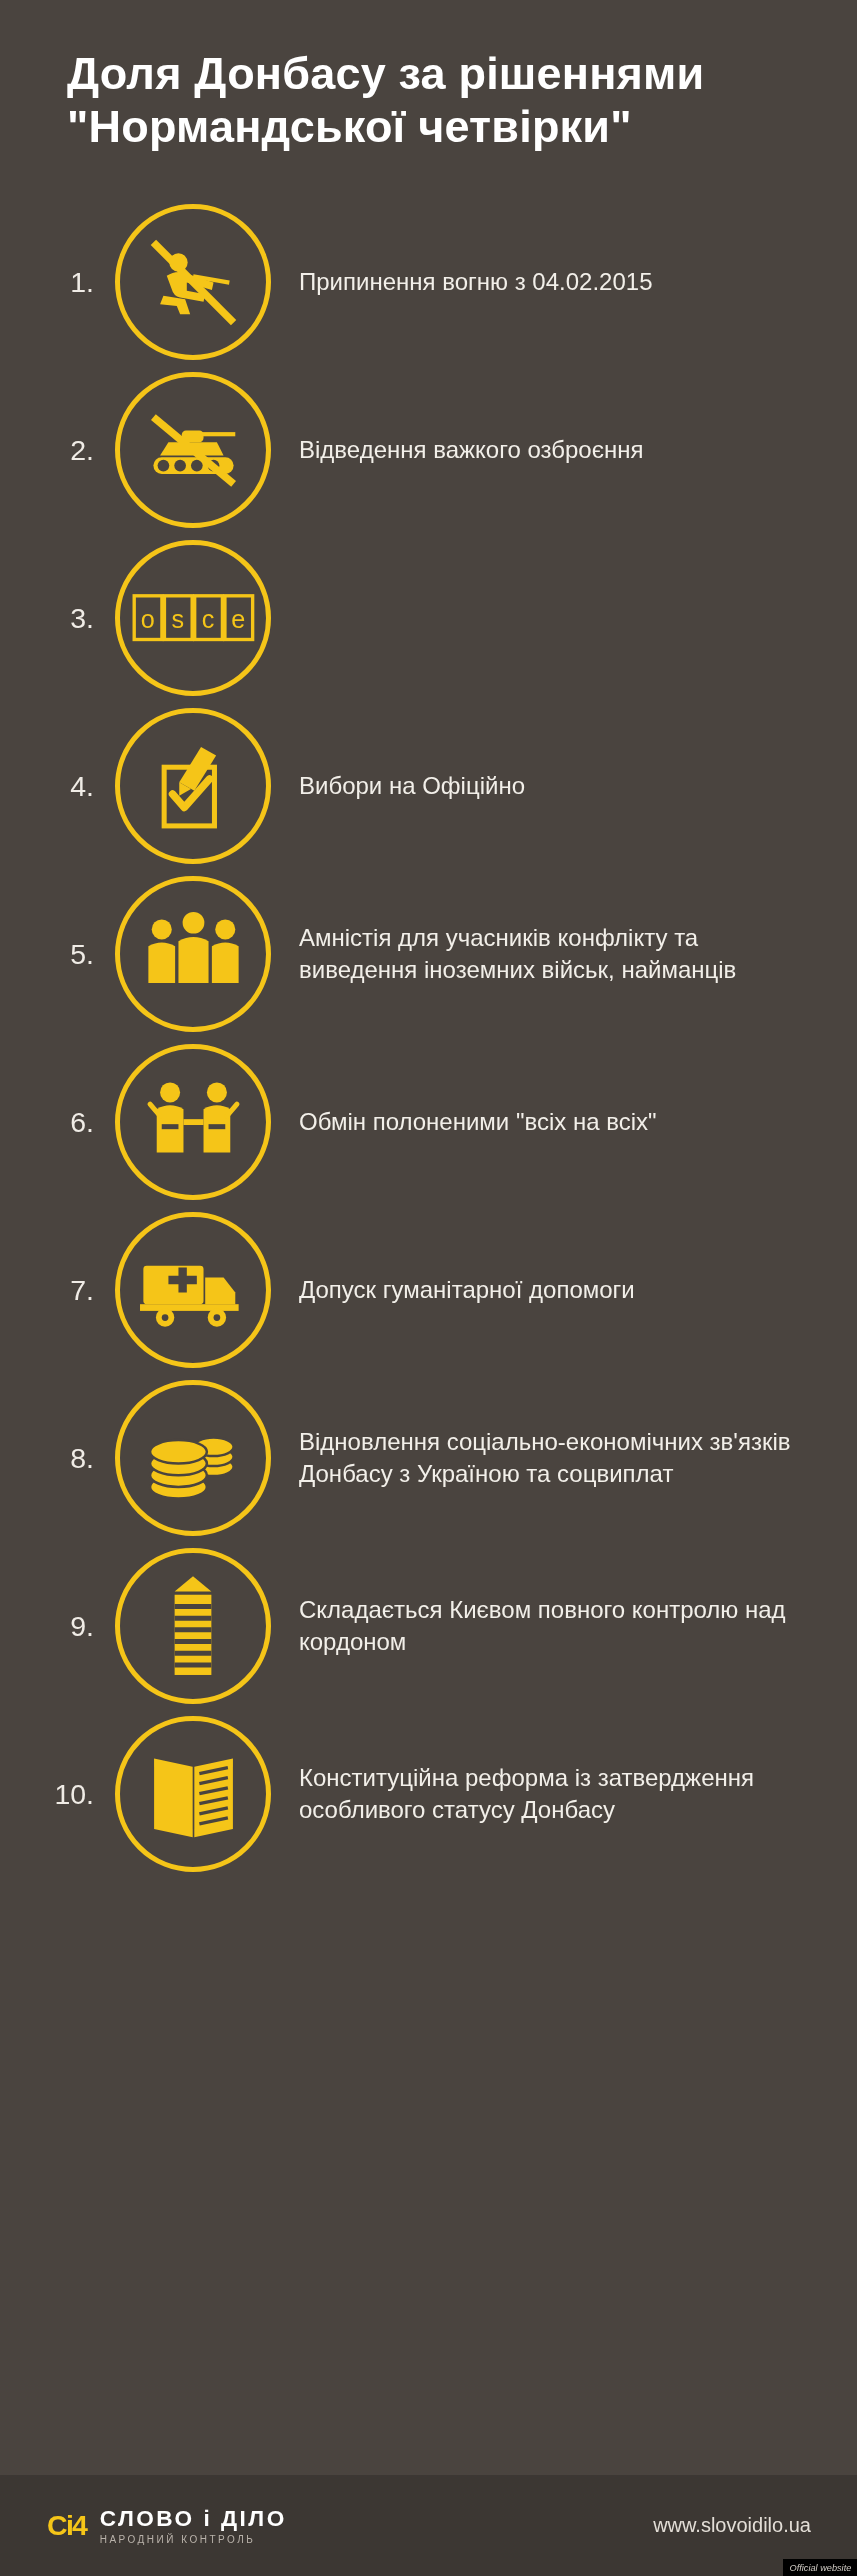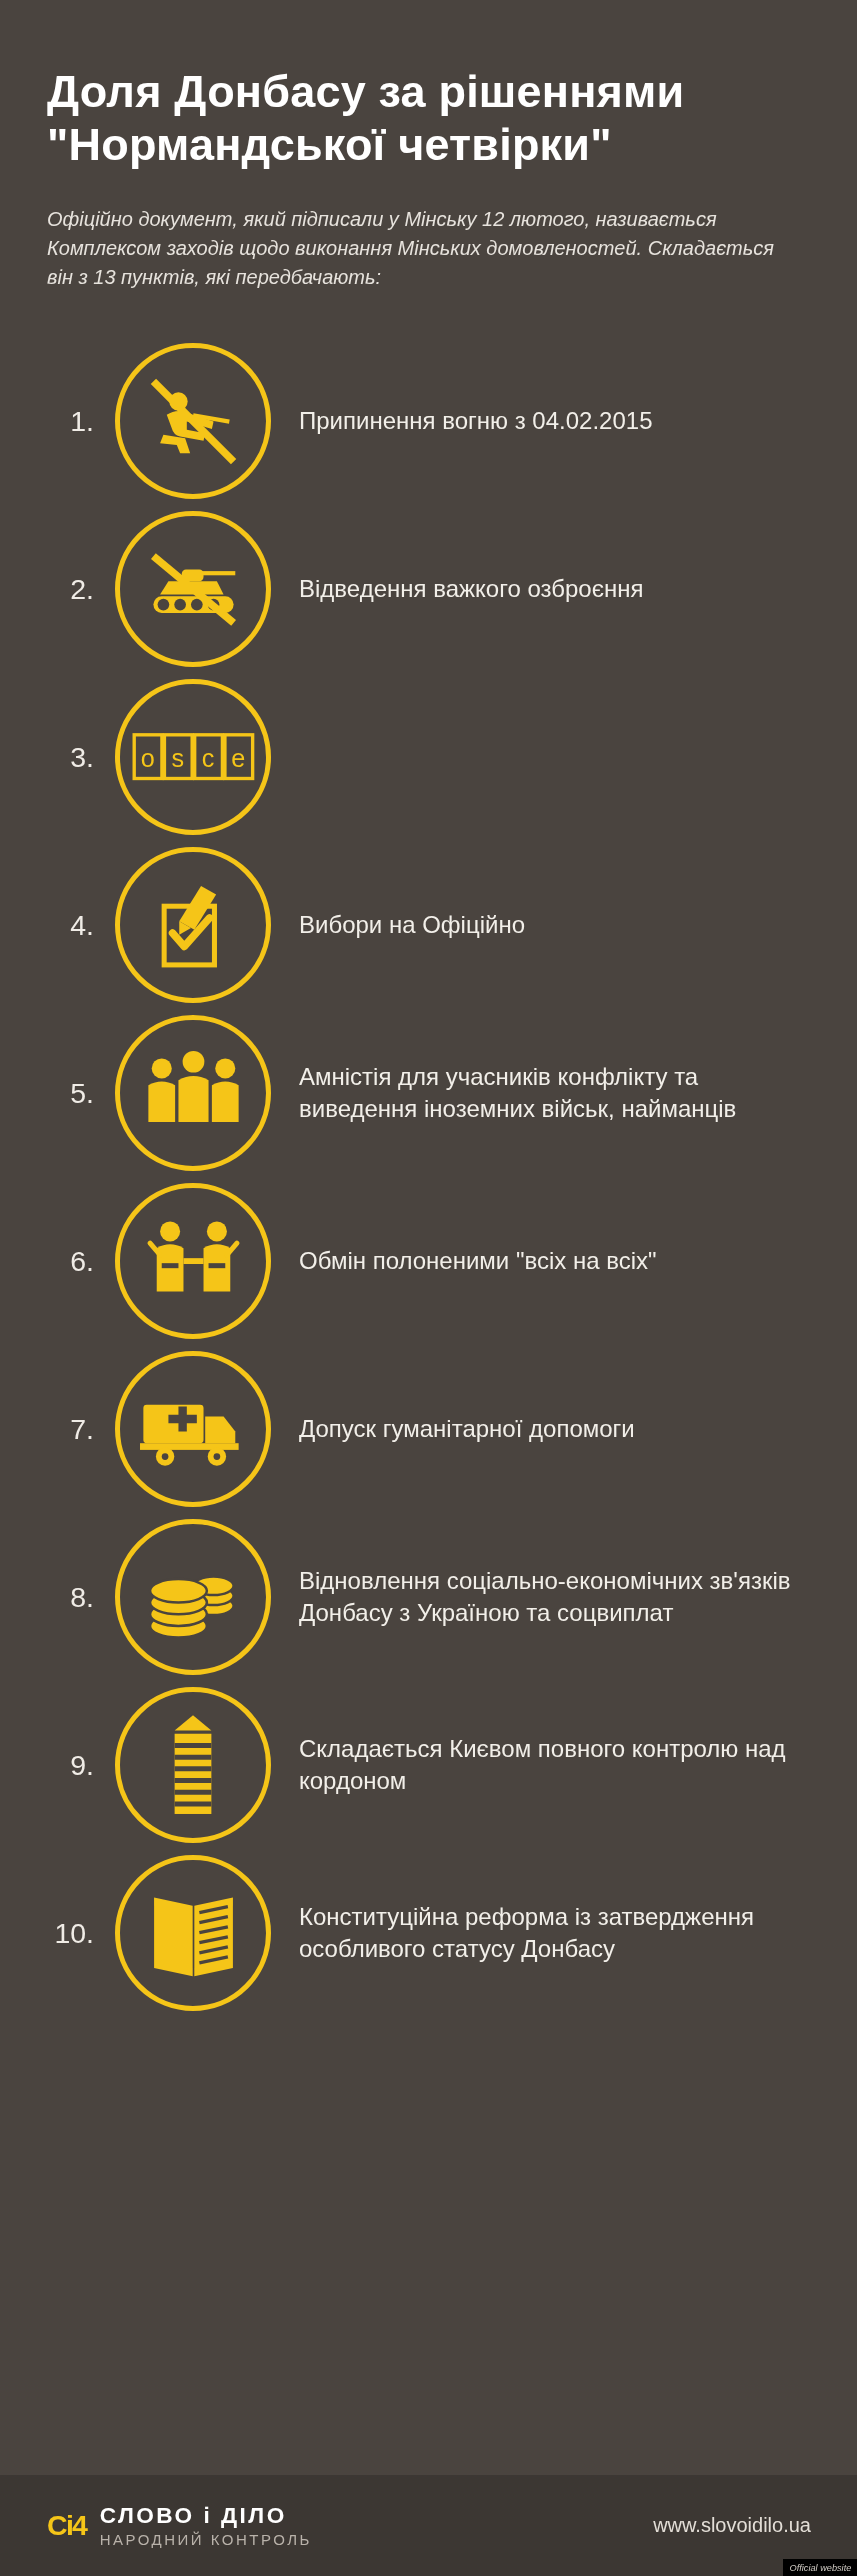--- a/index.html
+++ b/index.html
@@ -12,21 +12,22 @@
   }
   .page {
     position: relative;
     width: 858px;
     height: 2576px;
     background: #4a443f;
     overflow: hidden;
   }
   
   .header {
-    padding: 65px 47px 0 47px;
+    padding: 47px 47px 0 47px;
+    margin-left: 20px;
   }
   .title {
     color: #ffffff;
     font-size: 45px;
     line-height: 1.18;
     font-weight: bold;
     letter-spacing: 0.2px;
     margin: 0;
   }
   .title .line2 { display: block; }
@@ -117,21 +118,21 @@
     justify-content: center;
   }
   .brand-name {
     color: #ffffff;
     font-size: 22.6px;
     font-weight: bold;
     letter-spacing: 2.5px;
   }
   .brand-sub {
     color: #b9b2aa;
-    font-size: 15px;
+    font-size: 10px;
     letter-spacing: 2.5px;
     margin-top: 2.5px;
   }
   .site {
     color: #e3ded7;
     font-size: 20px;
     text-align: right;
   }
   .official {
     position: absolute;
@@ -147,21 +148,20 @@
 </head>
 <body>
 
 <div class="page">
 
   <div class="header">
     <h1 class="title">
       <span>Доля Донбасу за рішеннями</span>
       <span class="line2">"Нормандської четвірки"</span>
     </h1>
-    <p class="intro">Офіційно документ, який підписали у Мінську 12 лютого, називається Комплексом заходів щодо виконання Мінських домовленостей. Складається він з 13 пунктів, які передбачають:</p>
   </div>
 
   <div class="list">
 
     <div class="row">
       <div class="num">1.</div>
       <div class="badge">
         <div class="circle">
           <svg width="117" height="117" viewBox="0 0 140 140">
             <g fill="#f5c518">

